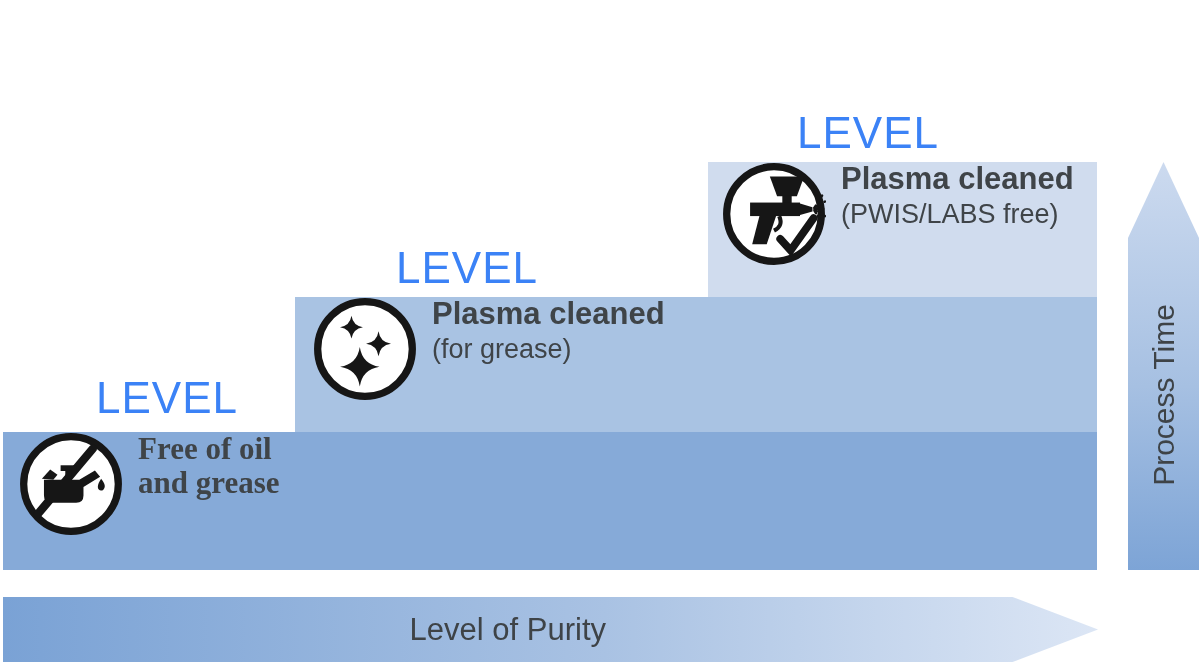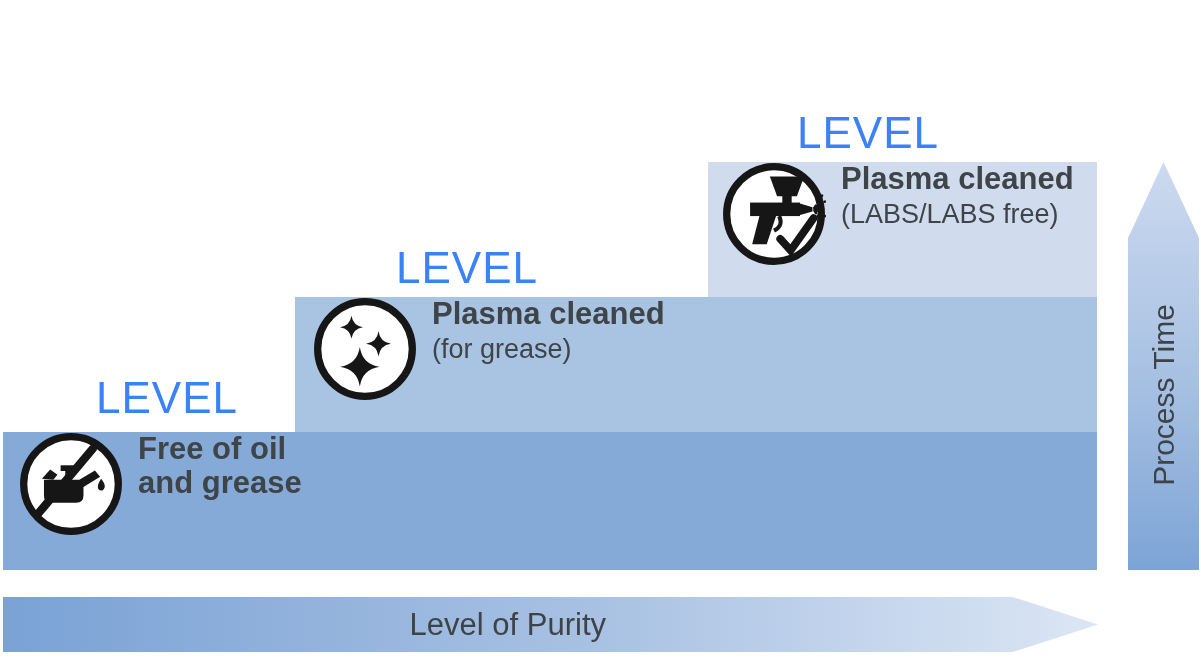--- a/index.html
+++ b/index.html
@@ -10,21 +10,21 @@
   .level-label{
     position:absolute;font-size:44px;font-weight:400;color:#3b82f6;
     letter-spacing:1px;line-height:1;
   }
   .lvl1-label{left:96px;top:376px;}
   .lvl2-label{left:396px;top:246px;}
   .lvl3-label{left:797px;top:111px;}
   .box{
     position:absolute;display:flex;align-items:flex-start;
   }
-  .box1{left:3px;top:432px;width:1094px;height:138px;padding-left:16px;box-sizing:border-box;}
+  .box1{left:3px;top:432px;width:1094px;height:138px;padding-left:16px;box-sizing:border-box;font-family:Liberation Serif, serif;}
   .box2{left:295px;top:297px;width:802px;height:135px;padding-left:18px;box-sizing:border-box;}
   .box3{left:708px;top:162px;width:389px;height:135px;padding-left:14px;box-sizing:border-box;}
   .level-icon{width:104px;height:104px;flex-shrink:0;display:block;}
   .box-text{margin-left:15px;}
   .box-title{
     font-size:31px;font-weight:bold;color:#3f4448;line-height:1.1;
   }
   .box1 .box-title{max-width:182px;}
   .box-subtitle{
     font-size:27px;font-weight:400;color:#3f4448;line-height:1.15;margin-top:3px;
@@ -35,21 +35,21 @@
     background:linear-gradient(to bottom,#ccdaef 0%,#a6c0e2 55%,#7da4d6 100%);
     clip-path:polygon(50% 0%,100% 18.6%,100% 100%,0% 100%,0% 18.6%);
   }
   .v-arrow-label{
     position:absolute;left:50%;top:233px;
     transform:translate(-50%,-50%) rotate(-90deg);
     white-space:nowrap;font-size:30px;color:#3e4347;
   }
   
   .h-arrow{
-    position:absolute;left:3px;top:597px;width:1095px;height:55px;
+    position:absolute;left:3px;top:597px;width:1095px;height:65px;
     background:linear-gradient(to right,#7aa2d5 0%,#a9c2e3 55%,#dce6f5 100%);
     clip-path:polygon(0% 0%,92.2% 0%,100% 50%,92.2% 100%,0% 100%);
   }
   .h-arrow-label{
     position:absolute;left:0;width:92.2%;top:50%;transform:translateY(-50%);
     text-align:center;font-size:31px;color:#3e4347;
   }
 </style>
 </head>
 <body>
@@ -75,21 +75,21 @@
         <line x1="89" y1="44" x2="97" y2="31"></line>
         <line x1="89" y1="44" x2="99" y2="38"></line>
         <line x1="89" y1="45" x2="100" y2="45"></line>
         <line x1="89" y1="46" x2="99" y2="52"></line>
         <line x1="89" y1="47" x2="96" y2="58"></line>
       </g>
       <path d="M56 74 L66 85 L88 54" stroke="#161616" stroke-width="7.5" fill="none" stroke-linecap="round"></path>
     </svg>
     <div class="box-text">
       <div class="box-title">Plasma cleaned</div>
-      <div class="box-subtitle">(LABS/LABS free)</div>
+      <div class="box-subtitle">(PWIS/LABS free)</div>
     </div>
   </div>
 
   <div class="box box2" style="background-color: rgb(169, 195, 227);">
     <svg class="level-icon" viewBox="0 0 100 100" aria-hidden="true">
       <circle cx="50" cy="50" r="45.5" fill="#ffffff" stroke="#161616" stroke-width="7"></circle>
       <g fill="#161616">
         <path d="M37 18 Q38.5 27.5 48 29 Q38.5 30.5 37 40 Q35.5 30.5 26 29 Q35.5 27.5 37 18 Z"></path>
         <path d="M63 33 Q64.5 43.5 75 45 Q64.5 46.5 63 57 Q61.5 46.5 51 45 Q61.5 43.5 63 33 Z"></path>
         <path d="M45 48 Q47.5 64.5 64 67 Q47.5 69.5 45 86 Q42.5 69.5 26 67 Q42.5 64.5 45 48 Z"></path>

